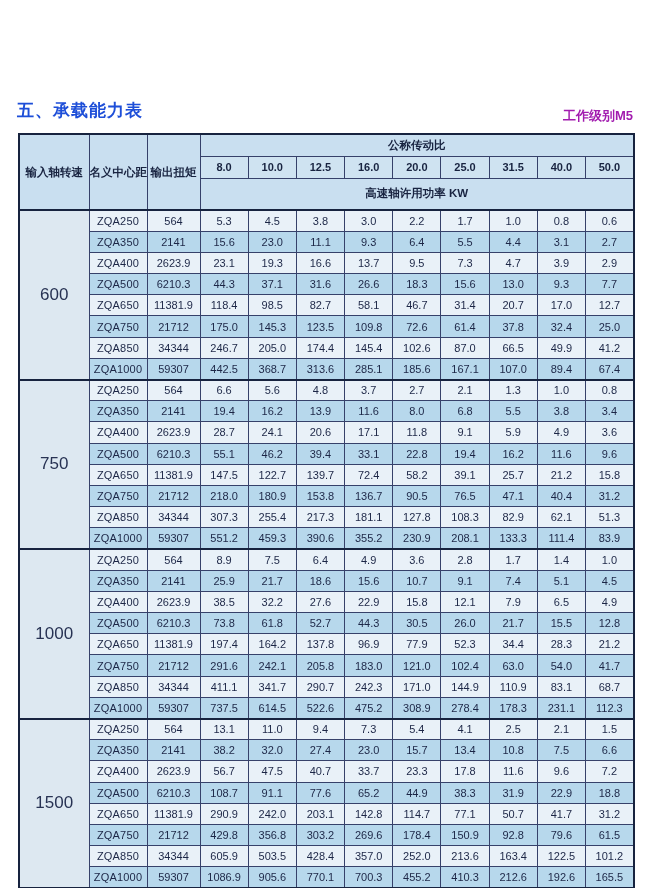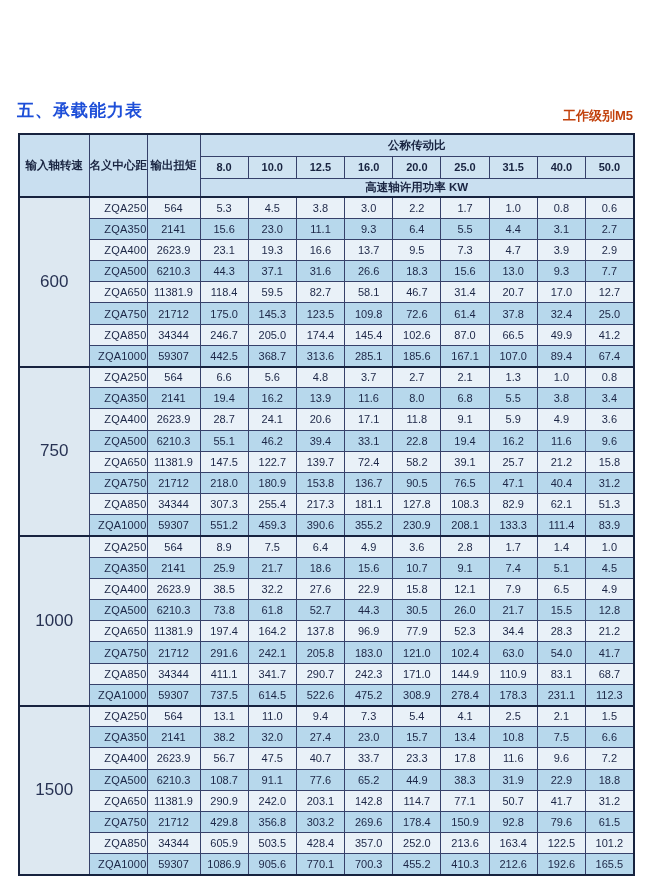--- a/index.html
+++ b/index.html
@@ -31,21 +31,21 @@
     font-weight: bold;
     color: #1d4ed8;
     letter-spacing: 1px;
     margin: 13px;
   }
   .grade-label {
     position: absolute;
     right: 17px; top: 107px;
     font-size: 13px;
     font-weight: bold;
-    color: #c2410c;
+    color: #a21caf;
   }
   table.cap-table {
     position: absolute;
     left: 18px; top: 133px;
     width: 615px;
     border-collapse: collapse;
     table-layout: fixed;
     border: 2px solid var(--border-heavy);
     font-size: 11px;
   }
@@ -58,35 +58,35 @@
     white-space: nowrap;
   }
   .cap-table thead th {
     background: var(--header-bg);
     font-weight: bold;
     font-size: 11.5px;
     color: #182340;
   }
   .cap-table thead tr.h-top th { height: 22px; margin-top: 47px; }
   .cap-table thead tr.h-ratios th { height: 22px; background: var(--ratio-bg); font-weight: bold; font-size: 11px; }
-  .cap-table thead tr.h-power th { height: 19px; }
+  .cap-table thead tr.h-power th { height: 32px; }
   .cap-table col.c-speed  { width: 70px; }
   .cap-table col.c-dist   { width: 58px; }
   .cap-table col.c-torque { width: 53px; }
   .cap-table col.c-ratio  { width: 48.2px; }
   .cap-table tbody td { height: 21.2px; font-size: 11px; color: #1c2646; }
   .cap-table tbody tr.stripe-pale td { background: var(--stripe-pale); }
   .cap-table tbody tr.stripe-blue td { background: var(--stripe-blue); }
   .cap-table tbody td.speed-cell {
     background: var(--speed-bg) !important;
     font-size: 17px;
     color: #273253;
   }
   .cap-table tbody tr.group-start td { border-top: 2px solid var(--border-heavy); }
-  .cap-table tbody td.model-cell { letter-spacing: 0.2px; text-align: right; }
+  .cap-table tbody td.model-cell { letter-spacing: 0.2px; }
 </style>
 </head>
 <body>
 
 <div class="page">
   <h1 class="doc-title">五、承载能力表</h1>
   <div class="grade-label">工作级别M5</div>
 
   <table class="cap-table">
     <colgroup id="colgroup">
@@ -176,21 +176,21 @@
           <td class="value-cell">18.3</td>
           <td class="value-cell">15.6</td>
           <td class="value-cell">13.0</td>
           <td class="value-cell">9.3</td>
           <td class="value-cell">7.7</td>
         </tr>
         <tr class="stripe-pale">
           <td class="model-cell">ZQA650</td>
           <td class="torque-cell">11381.9</td>
           <td class="value-cell">118.4</td>
-          <td class="value-cell">59.5</td>
+          <td class="value-cell">98.5</td>
           <td class="value-cell">82.7</td>
           <td class="value-cell">58.1</td>
           <td class="value-cell">46.7</td>
           <td class="value-cell">31.4</td>
           <td class="value-cell">20.7</td>
           <td class="value-cell">17.0</td>
           <td class="value-cell">12.7</td>
         </tr>
         <tr class="stripe-blue">
           <td class="model-cell">ZQA750</td>

